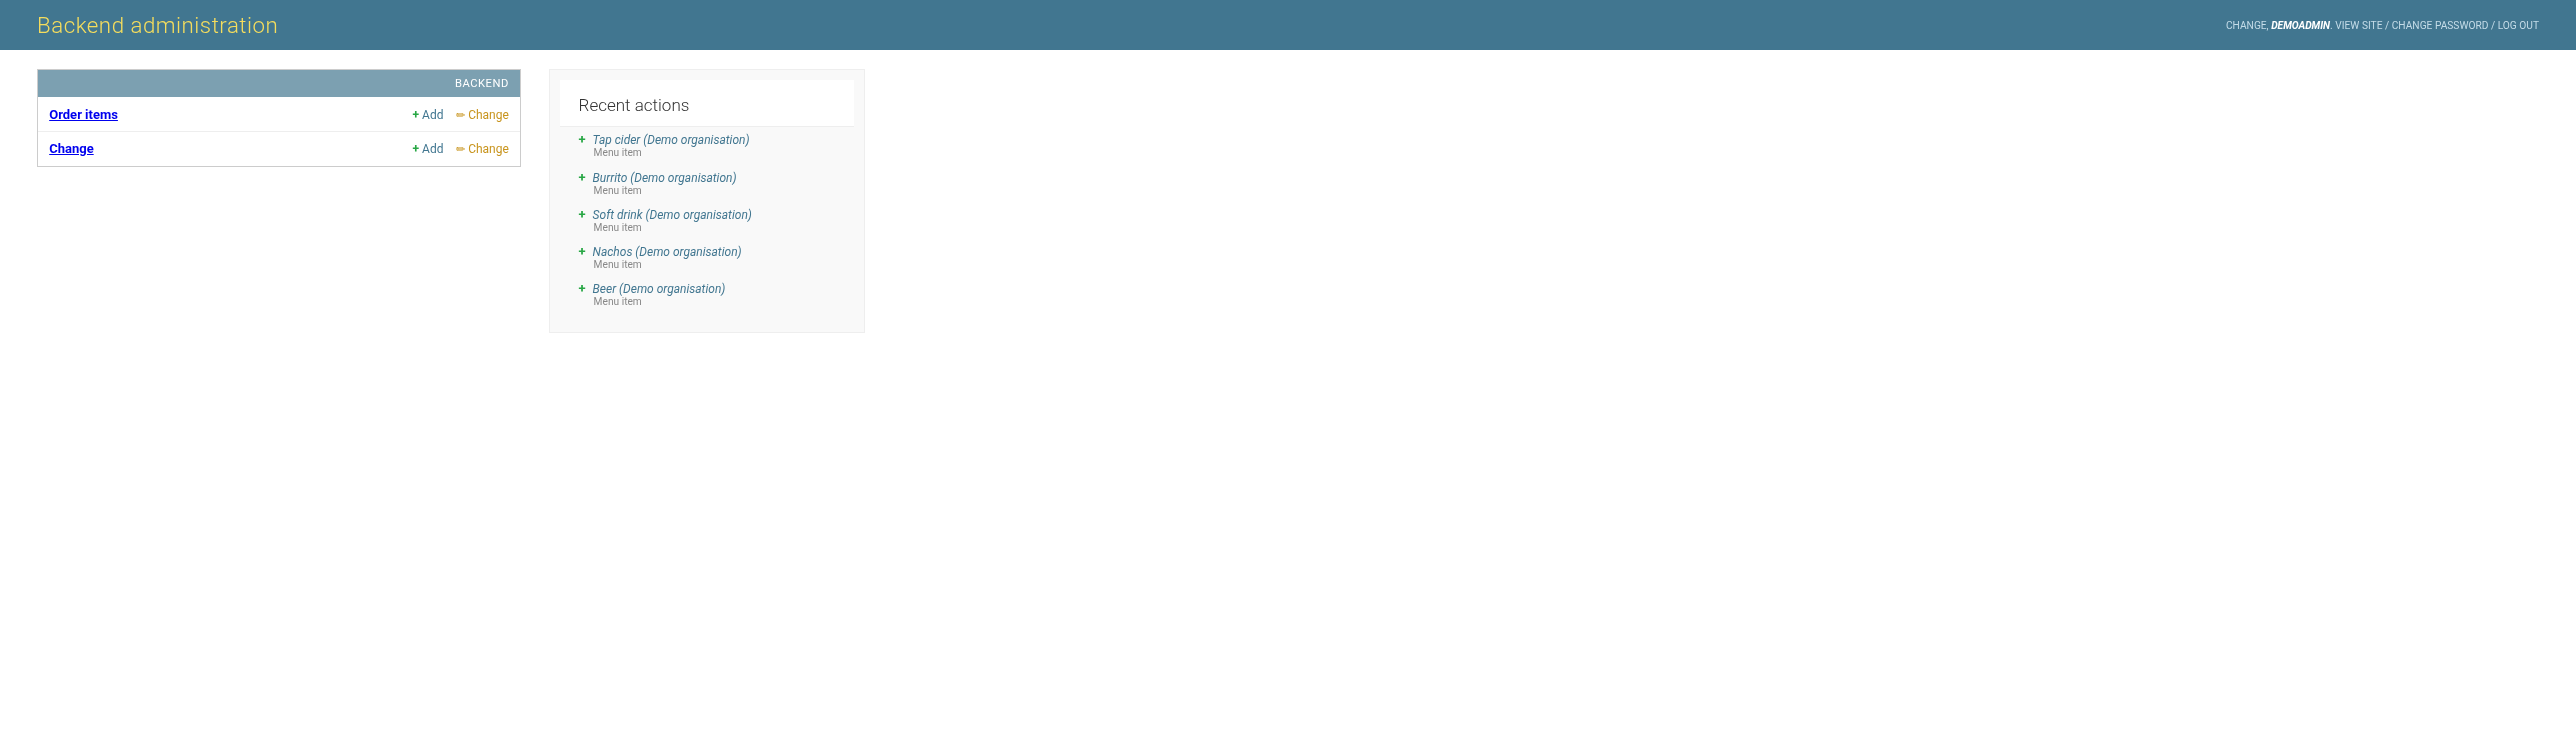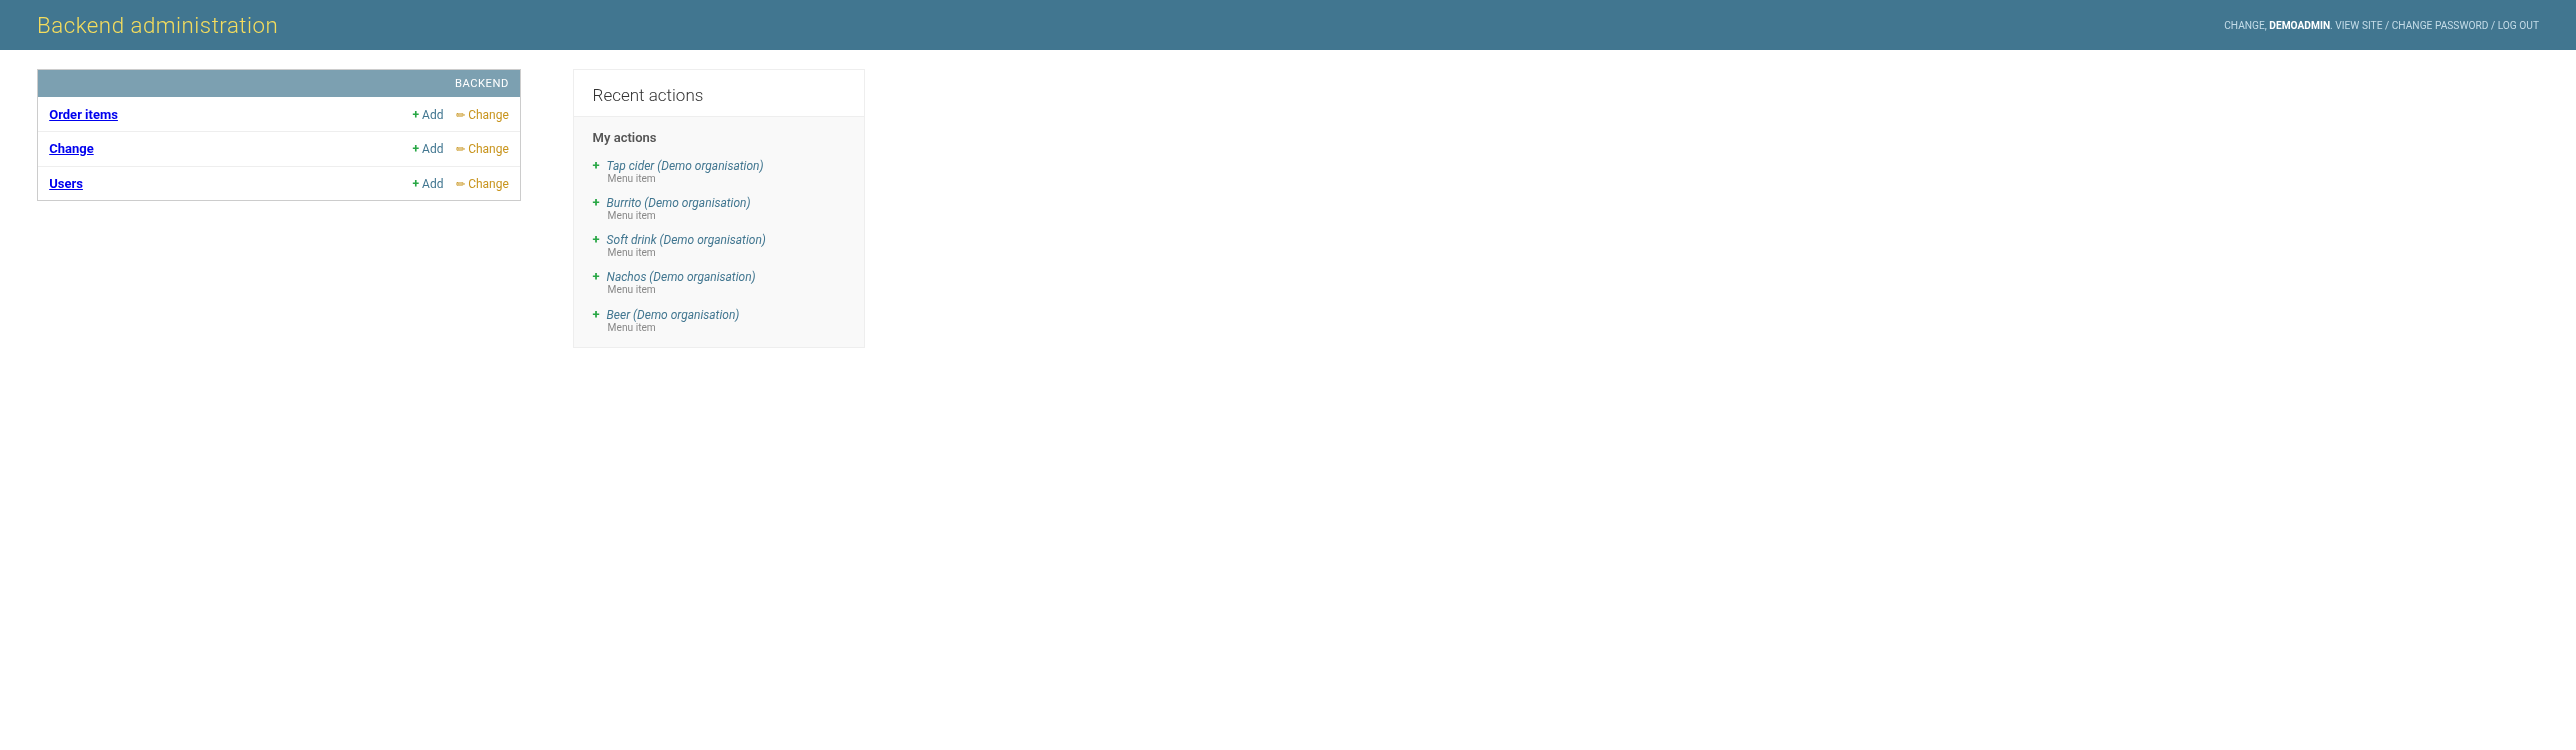--- a/index.html
+++ b/index.html
@@ -43,20 +43,21 @@
       color: #c4dce8;
       text-decoration: none;
       text-transform: uppercase;
       font-size: 10.2px;
     }
 
     #header #user-tools strong {
       color: #fff;
       font-weight: bold;
       text-transform: uppercase;
+      font-style: italic;
     }
 
     
     #content-main-wrapper {
       padding: 18.6px 37px;
     }
 
     #content-main-wrapper h1 {
       font-size: 18.6px;
       font-weight: 300;
@@ -154,22 +155,21 @@
     
     .right-column {
       flex: 1;
       min-width: 261px;
       max-width: 316px;
     }
 
     .recent-actions-module {
       border: 0.9px solid #eee;
       background: #f9f9f9;
-      padding: 0;
-      margin-left: 24px;
+      padding: 10px;
     }
 
     .recent-actions-module h2 {
       font-size: 17px;
       font-weight: 300;
       color: #333;
       padding: 15px 18.6px 11.2px;
       border-bottom: 0.9px solid #eee;
       background: #fff;
     }
@@ -257,39 +257,29 @@
               <tr>
                 <td>
                   <a href="#">Change</a>
                 </td>
                 <td>
                   <a href="#" class="add-link">Add</a>
                   <a href="#" class="change-link">Change</a>
                 </td>
               </tr>
 
-              <tr>
-                <td>
-                  <a href="#">Users</a>
-                </td>
-                <td>
-                  <a href="#" class="add-link">Add</a>
-                  <a href="#" class="change-link">Change</a>
-                </td>
-              </tr>
             </tbody>
           </table>
         </div>
       </div>
     </div>
 
     <div class="right-column">
       <div class="recent-actions-module">
         <h2>Recent actions</h2>
-        <h3>My actions</h3>
         <ul class="action-list">
 
           <li>
             <span class="action-type">+</span>
             <a href="#">Tap cider (Demo organisation)</a>
             <span class="content-type">Menu item</span>
           </li>
 
           <li>
             <span class="action-type">+</span>

